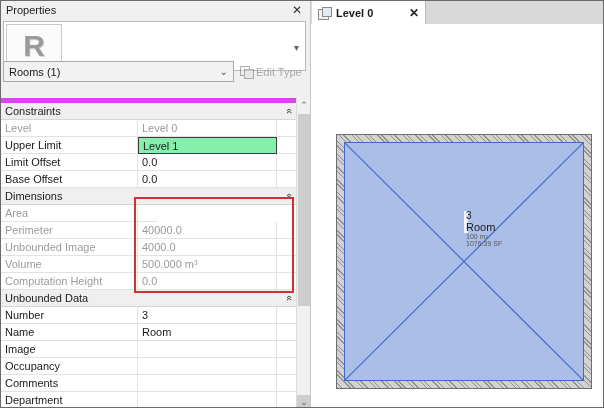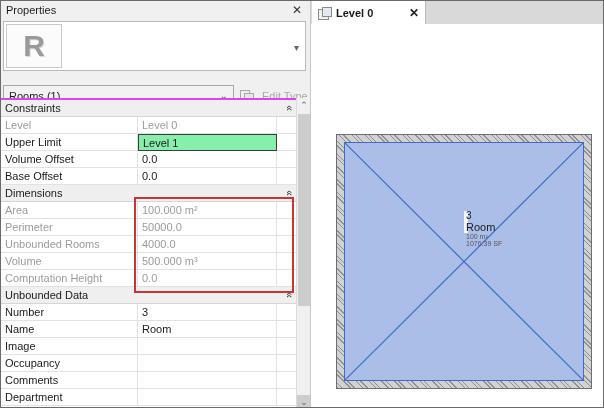--- a/index.html
+++ b/index.html
@@ -10,31 +10,31 @@
   .props-panel { position:absolute; left:0; top:0; width:309px; height:408px; background:#f0f0f0;text-decoration:underline; }
   .props-titlebar { position:absolute; left:0; top:0; width:100%; height:18px; display:flex; align-items:center; padding:0 5px; font-size:11px; color:#1a1a1a; }
   .props-title { flex:1; }
   .close-x { font-size:12px; color:#333; cursor:default; padding:0 3px; }
 
   .type-selector { position:absolute; left:2px; top:20px; width:303px; height:50px; background:#fff; border:1px solid #b9b9b9; }
   .type-thumb { position:absolute; left:2px; top:2px; width:56px; height:44px; background:#fbfbfb; border:1px solid #c9c9c9; display:flex; align-items:center; justify-content:center; }
   .r-logo { font-size:30px; font-weight:bold; color:#9a9a9a; text-shadow:1px 1px 0 #d8d8d8; }
   .ts-chevron { position:absolute; right:6px; top:20px; font-size:10px; color:#666; }
 
-  .selector-row { position:absolute; left:0; top:84px; width:309px; height:23px; }
+  .selector-row { position:absolute; left:0; top:60px; width:309px; height:23px; }
   .rooms-dropdown { position:absolute; left:2px; top:0; width:231px; height:21px; background:#f2f2f2; border:1px solid #a8a8a8; display:flex; align-items:center; font-size:11px; color:#1a1a1a; padding:0 5px; }
   .rooms-dropdown .dd-label { flex:1; }
   .dd-chevron { font-size:10px; color:#555; }
-  .edit-type-btn { position:absolute; left:239px; top:0; width:68px; height:21px; display:flex; align-items:center; gap:10px; font-size:11px; color:#a9a9a9; }
+  .edit-type-btn { position:absolute; left:239px; top:0; width:68px; height:21px; display:flex; align-items:center; gap:4px; font-size:11px; color:#a9a9a9; }
   .et-icon { position:relative; width:12px; height:11px; opacity:.45; }
   .et-icon::before { content:""; position:absolute; left:0; top:0; width:8px; height:8px; border:1px solid #555; background:#eee; }
   .et-icon::after { content:""; position:absolute; left:4px; top:3px; width:8px; height:8px; border:1px solid #555; background:#ddd; }
 
   
-  .props-grid { position:absolute; left:0; top:97px; width:295px; height:311px; background:#fff; overflow:hidden; border-top:2px solid #d946ef; }
+  .props-grid { position:absolute; left:0; top:97px; width:295px; height:311px; background:#fff; overflow:hidden; border-top:5px solid #d946ef; }
   .sec-header { height:17px; background:#efefef; border-bottom:1px solid #d6d6d6; display:flex; align-items:center; padding:0 4px; font-size:11px; color:#1a1a1a; }
   .sec-header .sec-label { flex:1; }
   .collapse-icon { display:inline-block; transform:rotate(90deg); font-size:10px; color:#333; line-height:10px; }
   .prop-row { height:17px; display:flex; font-size:11px; color:#1a1a1a; background:#fff; }
   .prop-row .cell { border-bottom:1px solid #e2e2e2; display:flex; align-items:center; padding:0 4px; overflow:hidden; white-space:nowrap; }
   .cell.label { width:137px; border-right:1px solid #e2e2e2; }
   .cell.value { width:139px; border-right:1px solid #e2e2e2; }
   .cell.extra { width:19px; }
   .prop-row.disabled .cell { color:#9b9b9b; }
   .cell.value.focused { border:1px solid #3c3c3c; background:#86efac; }
@@ -113,45 +113,44 @@
           <div class="cell label">Level</div>
           <div class="cell value">Level 0</div>
           <div class="cell extra"></div>
         </div>
         <div class="prop-row">
           <div class="cell label">Upper Limit</div>
           <div class="cell value focused">Level 1</div>
           <div class="cell extra"></div>
         </div>
         <div class="prop-row">
-          <div class="cell label">Volume Offset</div>
+          <div class="cell label">Limit Offset</div>
           <div class="cell value">0.0</div>
           <div class="cell extra"></div>
         </div>
         <div class="prop-row">
           <div class="cell label">Base Offset</div>
           <div class="cell value">0.0</div>
           <div class="cell extra"></div>
         </div>
         <div class="sec-header">
           <span class="sec-label">Dimensions</span>
           <span class="collapse-icon">«</span>
         </div>
         <div class="prop-row disabled">
           <div class="cell label">Area</div>
-          <div class="cell value">100.000 m²</div>
           <div class="cell extra"></div>
         </div>
         <div class="prop-row disabled">
           <div class="cell label">Perimeter</div>
-          <div class="cell value">50000.0</div>
-          <div class="cell extra"></div>
-        </div>
-        <div class="prop-row disabled">
-          <div class="cell label">Unbounded Rooms</div>
+          <div class="cell value">40000.0</div>
+          <div class="cell extra"></div>
+        </div>
+        <div class="prop-row disabled">
+          <div class="cell label">Unbounded Image</div>
           <div class="cell value">4000.0</div>
           <div class="cell extra"></div>
         </div>
         <div class="prop-row disabled">
           <div class="cell label">Volume</div>
           <div class="cell value">500.000 m³</div>
           <div class="cell extra"></div>
         </div>
         <div class="prop-row disabled">
           <div class="cell label">Computation Height</div>

